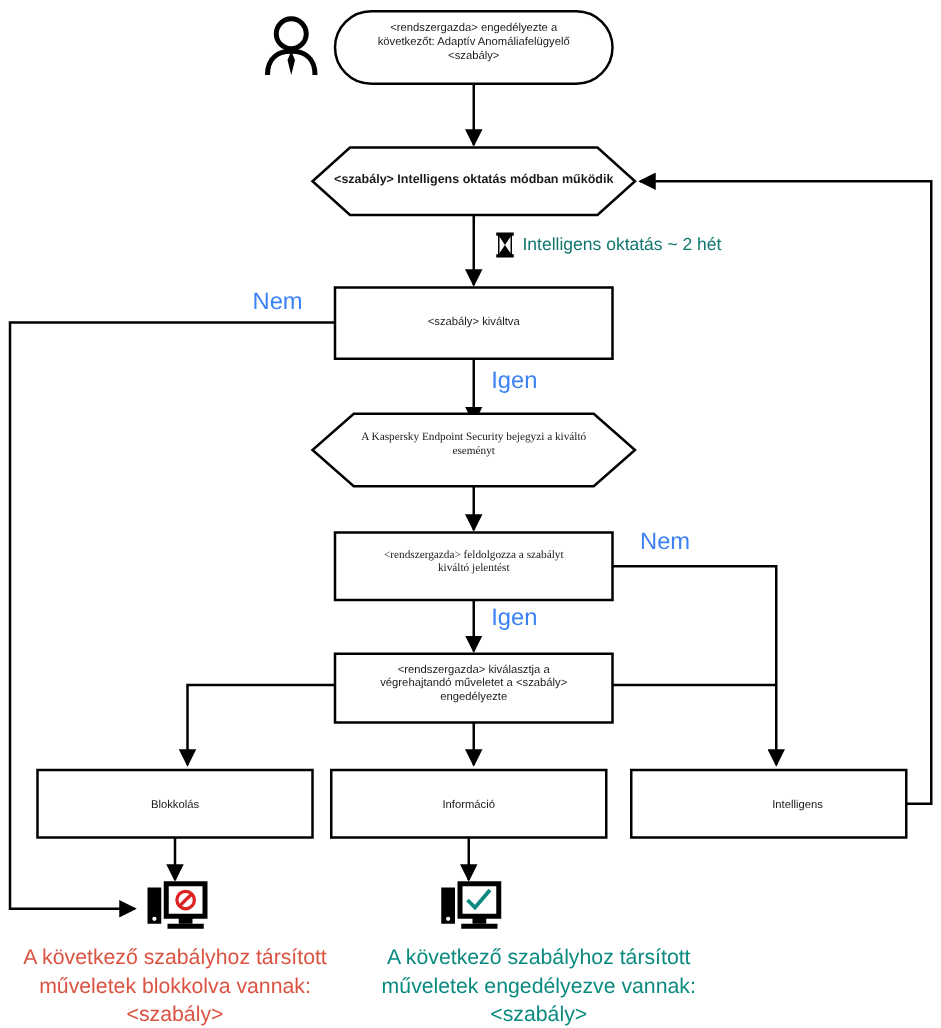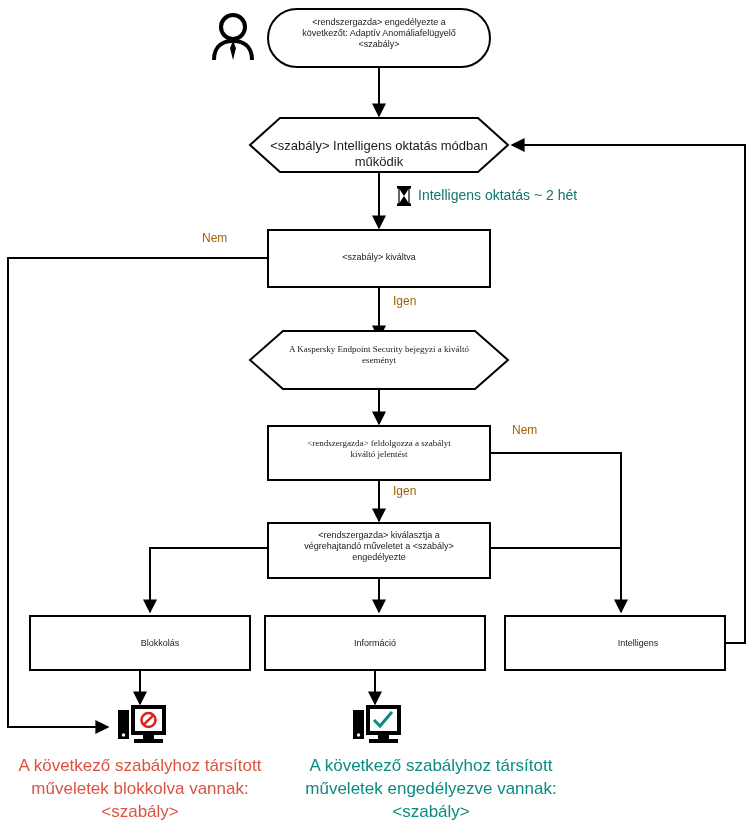--- a/index.html
+++ b/index.html
@@ -29,25 +29,25 @@
     height: 822px;
   }
   .node-text {
     position: absolute;
     text-align: center;
     line-height: 1.22;
     color: #1a1a1a;
     pointer-events: none;
   }
   .txt-9 { font-size: 9px; }
-  .txt-11 { font-size: 13px; }
+  .txt-11 { font-size: 10px; font-weight: bold; }
   .label-edge {
     position: absolute;
-    font-size: 12px;
-    color: #a16207;
+    font-size: 19px;
+    color: #3b82f6;
     white-space: nowrap;
   }
   .caption {
     position: absolute;
     text-align: center;
     font-size: 17px;
     line-height: 1.35;
   }
   .caption-blocked { color: #db5341; }
   .caption-allowed { color: #0b8b80; }
@@ -189,21 +189,21 @@
   <div class="label-edge" style="left:393px; top:484px;">
     <span>Igen</span>
   </div>
 
   <div class="node-text txt-9" style="left:270px; top:530px; width:218px;">
     <div>&lt;rendszergazda&gt; kiválasztja a</div>
     <div>végrehajtandó műveletet a &lt;szabály&gt;</div>
     <div>engedélyezte</div>
   </div>
 
-  <div class="node-text txt-9" style="left:32px; top:638px; width:216px;padding-left:20px;">
+  <div class="node-text txt-9" style="left:32px; top:638px; width:216px;">
     <div>Blokkolás</div>
   </div>
   <div class="node-text txt-9" style="left:267px; top:638px; width:216px;">
     <div>Információ</div>
   </div>
   <div class="node-text txt-9" style="left:511px; top:638px; width:216px;padding-left:19px;">
     <div>Intelligens</div>
   </div>
 
   <div class="caption caption-blocked" style="left:7px; top:755px; width:266px;">

